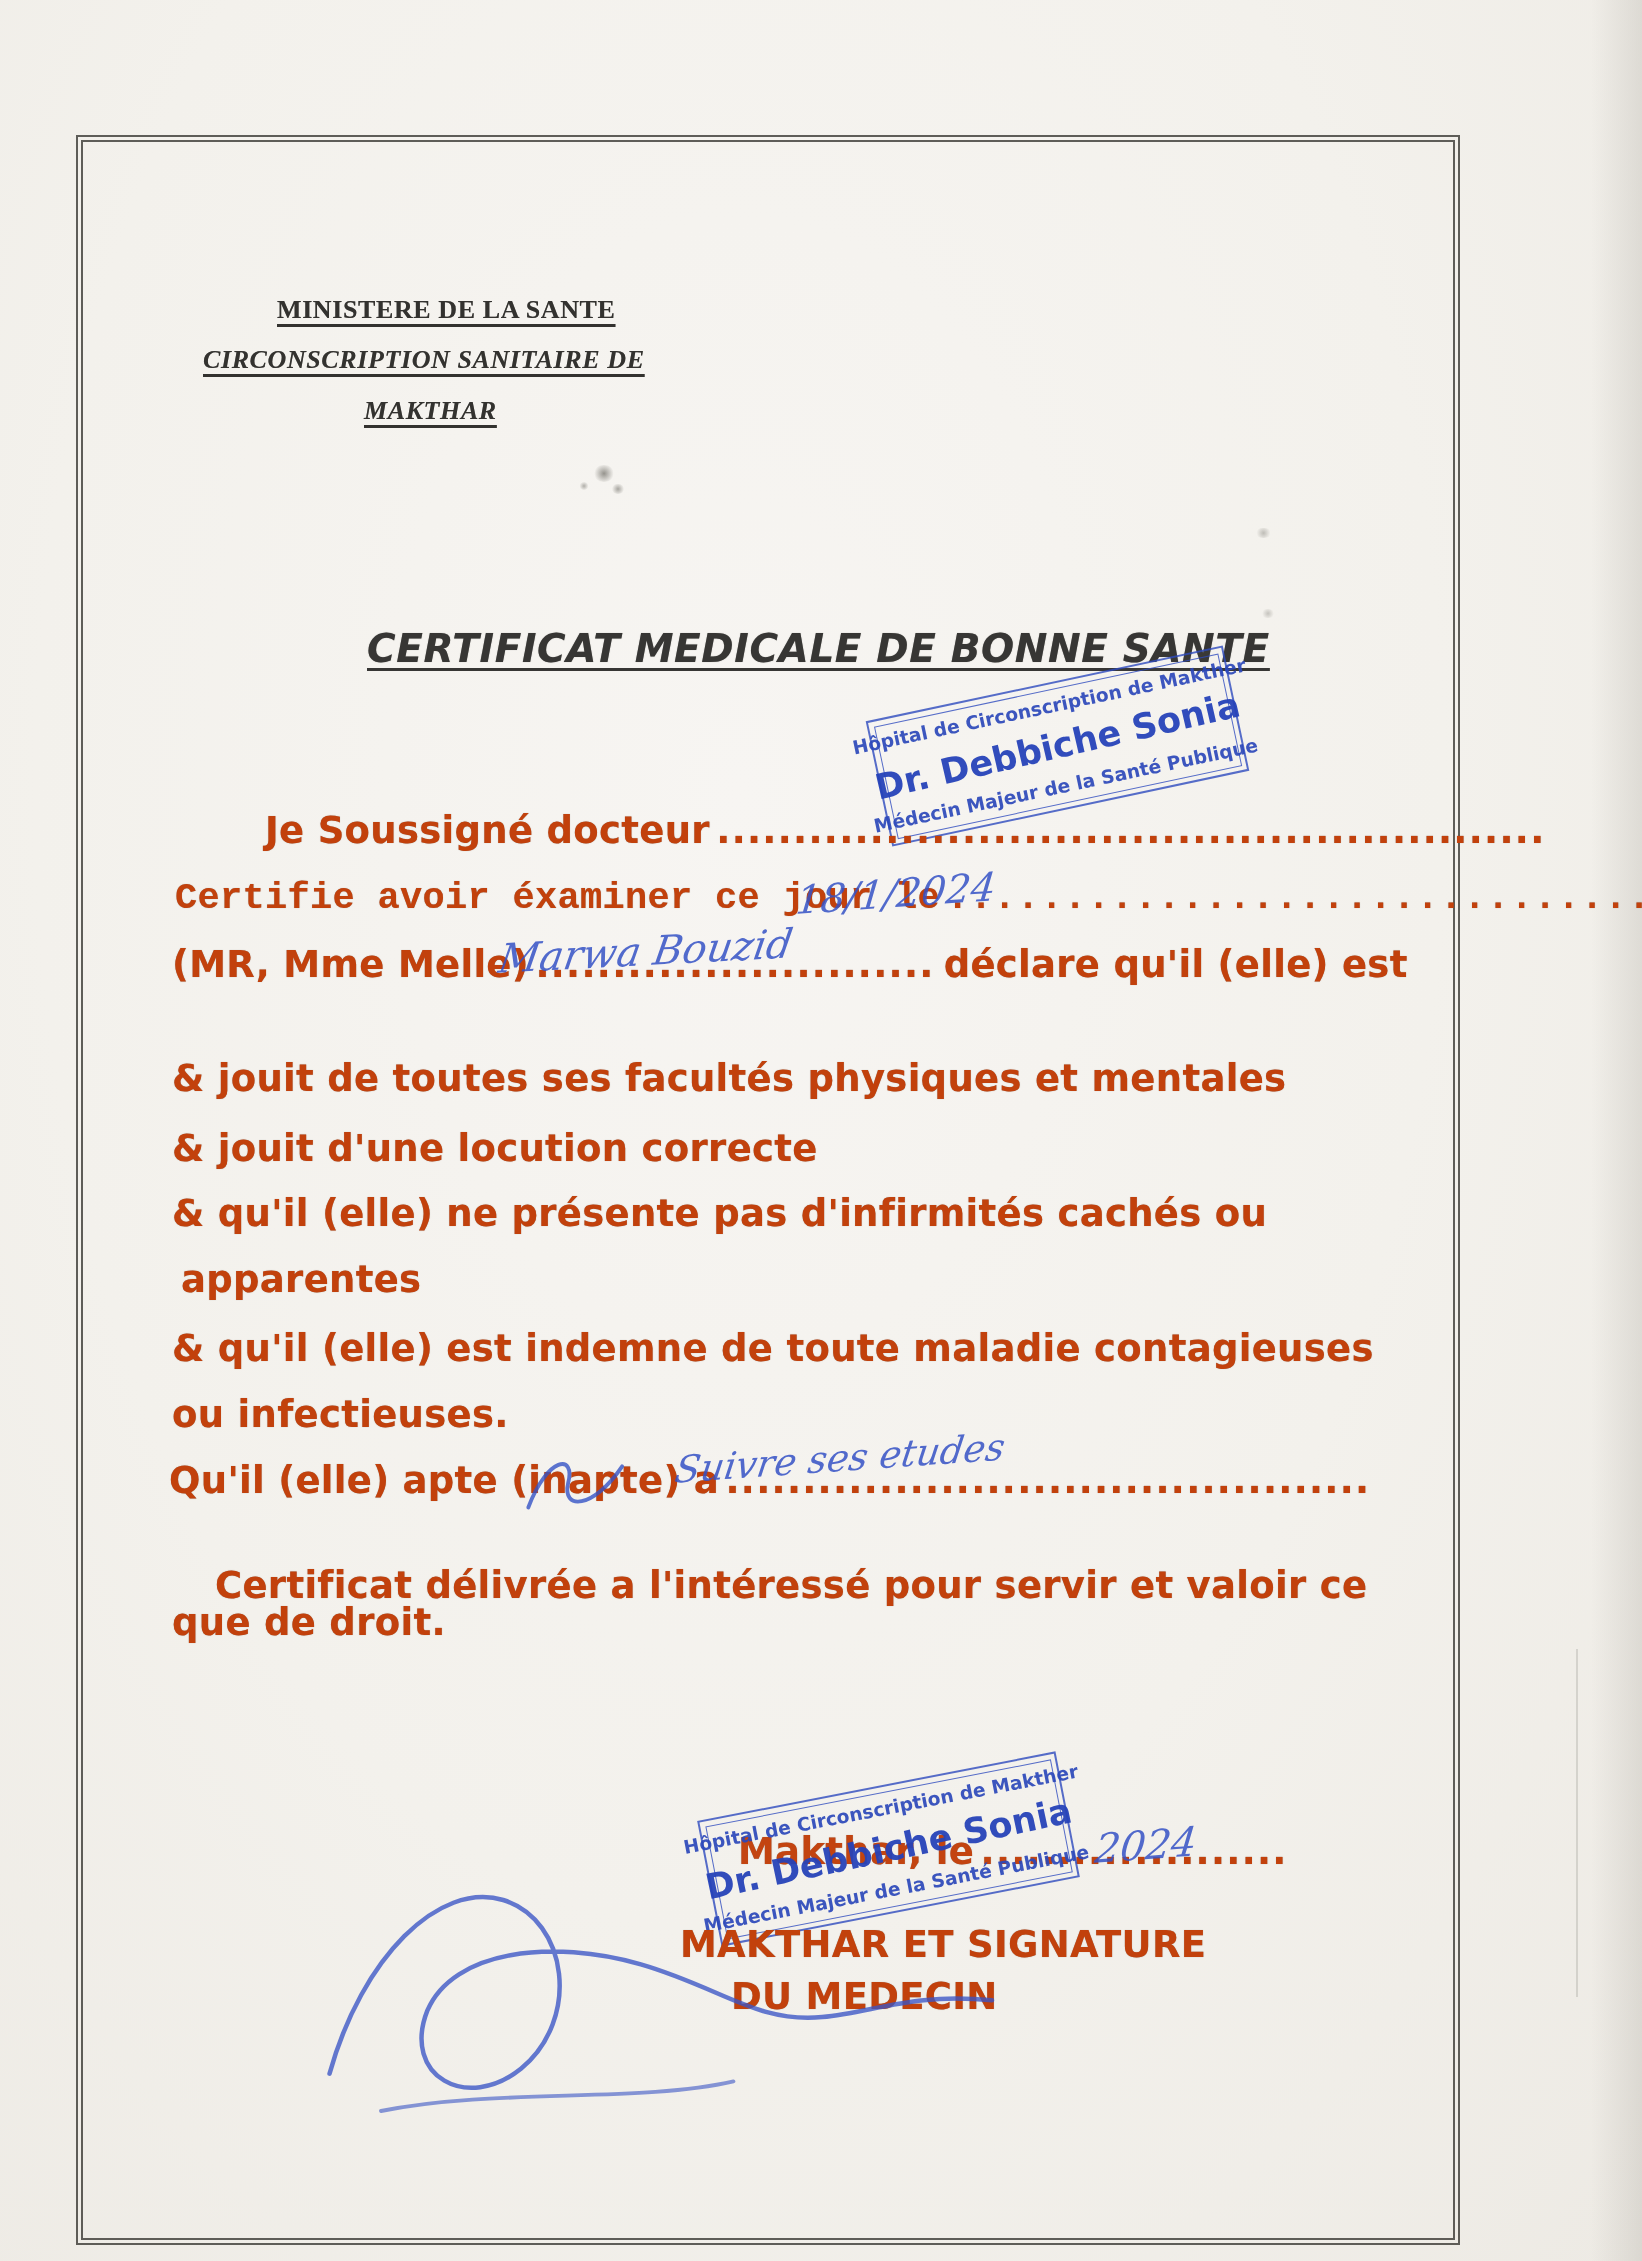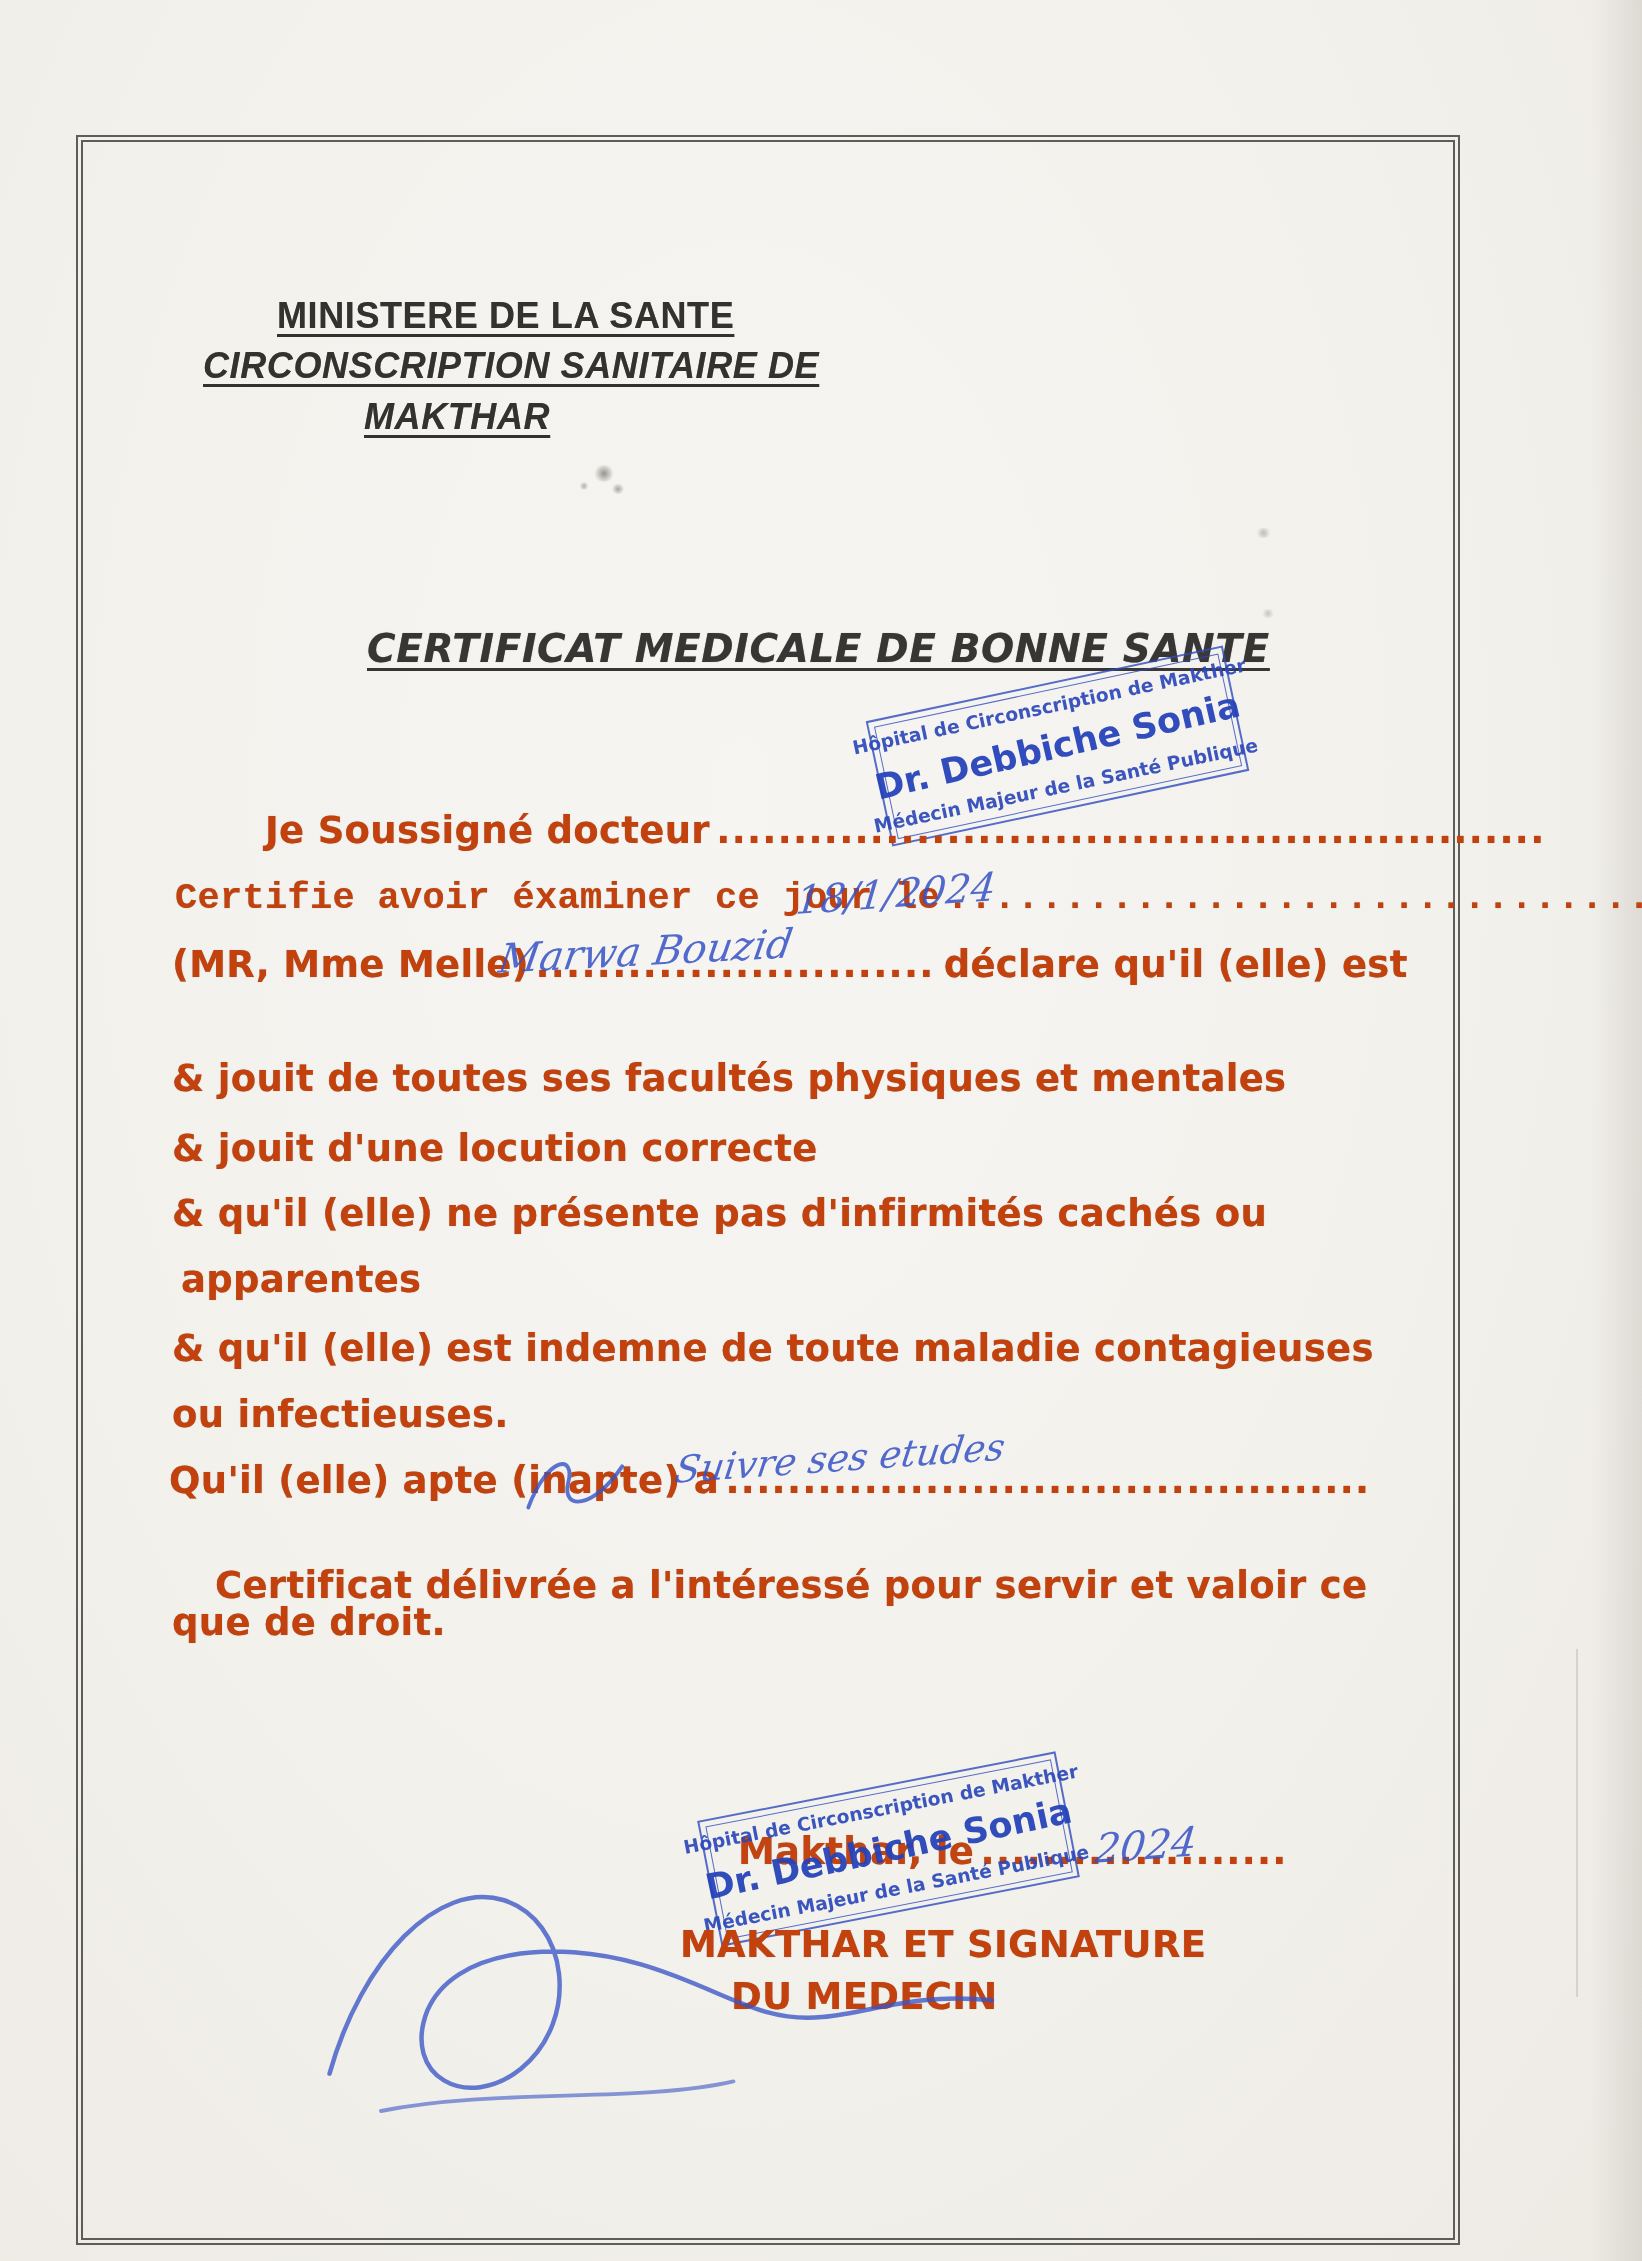--- a/index.html
+++ b/index.html
@@ -19,22 +19,22 @@
   }
   .right-shadow {
     position:absolute; right:0; top:0; width:52px; height:100%;
     background:linear-gradient(to left, rgba(120,115,105,.16), transparent);
   }
   .crease {
     position:absolute; left:1576px; top:1649px; width:1.9px; height:348px;
     background:rgba(120,118,110,.22);
   }
   .serifline {
-    position:absolute; font-family:Liberation Sans, sans-serif; font-weight:bold;
-    font-size:36px; color:#33322f; white-space:nowrap;
+    position:absolute; font-family:Liberation Serif, serif; font-weight:bold;
+    font-size:26px; color:#33322f; white-space:nowrap;
     text-decoration:underline; text-decoration-thickness:2.6px; text-underline-offset:5.8px;
     letter-spacing:0.6px;
     text-shadow:0 0 0.6px rgba(50,48,44,.5);
   }
   .ital { font-style:italic; }
   .doc-title {
     position:absolute; left:367px; top:626px;
     font-size:39px; font-weight:bold; font-style:italic;
     letter-spacing:0.6px; white-space:nowrap; color:#373634;
     text-decoration:underline; text-decoration-thickness:3.2px; text-underline-offset:6.4px;

